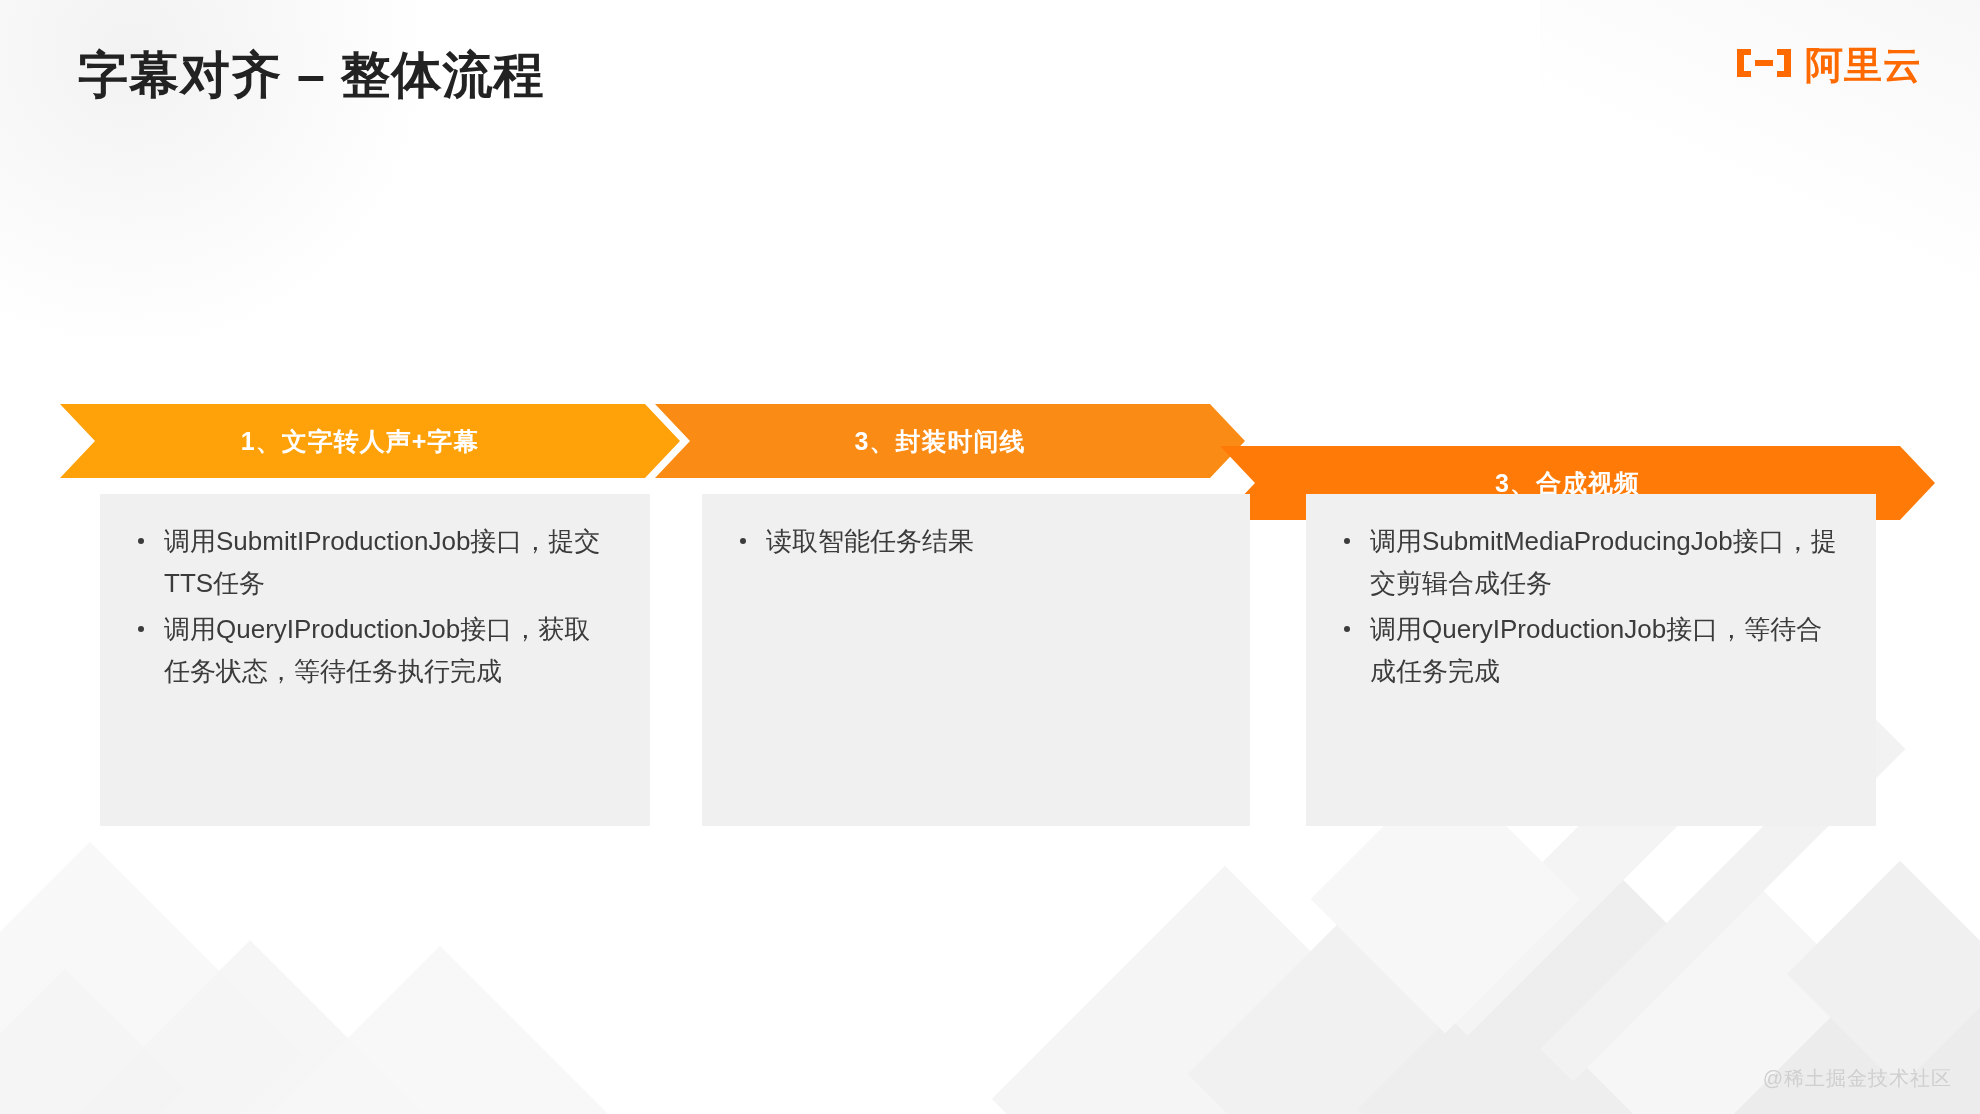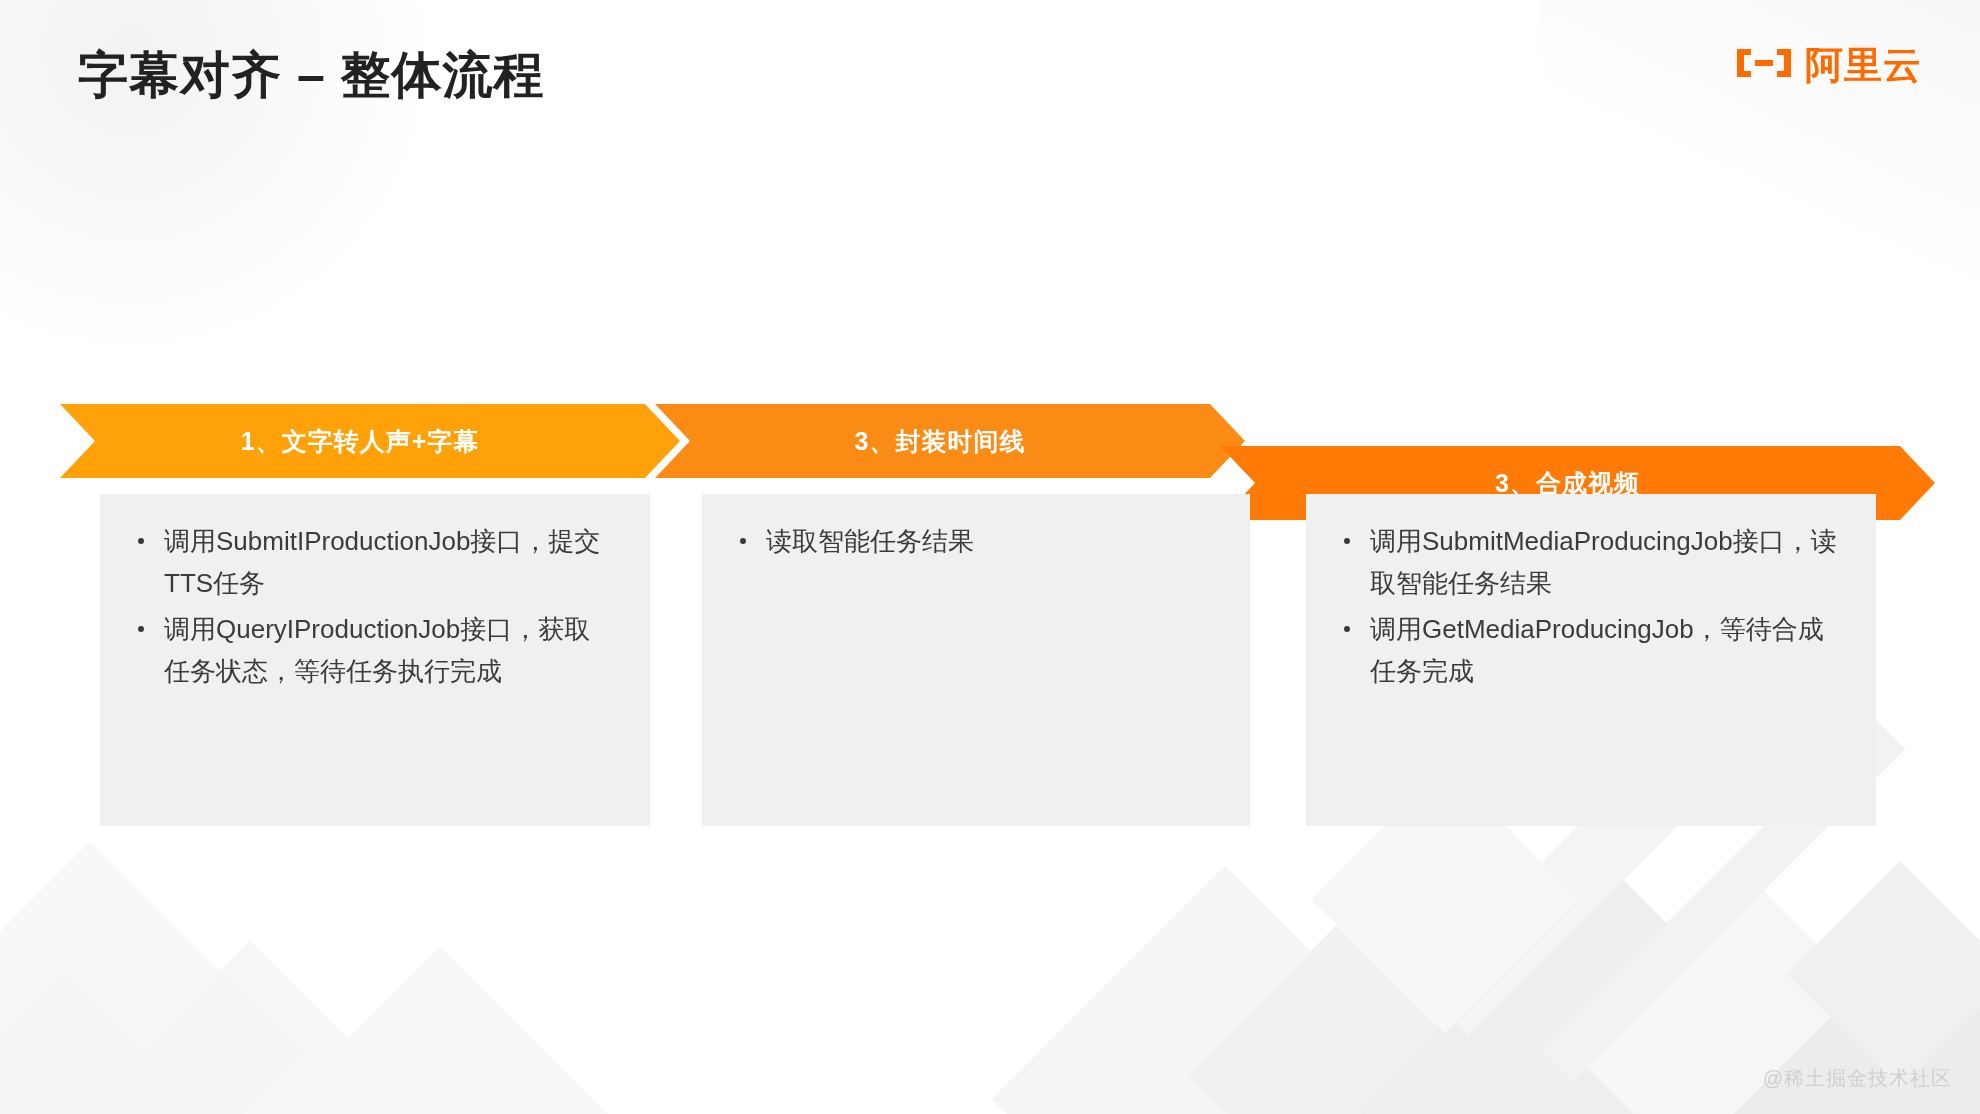--- a/index.html
+++ b/index.html
@@ -252,24 +252,24 @@
         <span class="dot"></span>
         <span>读取智能任务结果</span>
       </li>
     </ul>
   </div>
 
   <div class="card card-3">
     <ul class="bullets">
       <li>
         <span class="dot"></span>
-        <span>调用SubmitMediaProducingJob接口，读取智能任务结果</span>
-      </li>
-      <li>
-        <span class="dot"></span>
-        <span>调用GetMediaProducingJob，等待合成任务完成</span>
+        <span>调用SubmitMediaProducingJob接口，提交剪辑合成任务</span>
+      </li>
+      <li>
+        <span class="dot"></span>
+        <span>调用QueryIProductionJob接口，等待合成任务完成</span>
       </li>
     </ul>
   </div>
 
   <div class="watermark">@稀土掘金技术社区</div>
 
 </div>
 
 </body></html>

